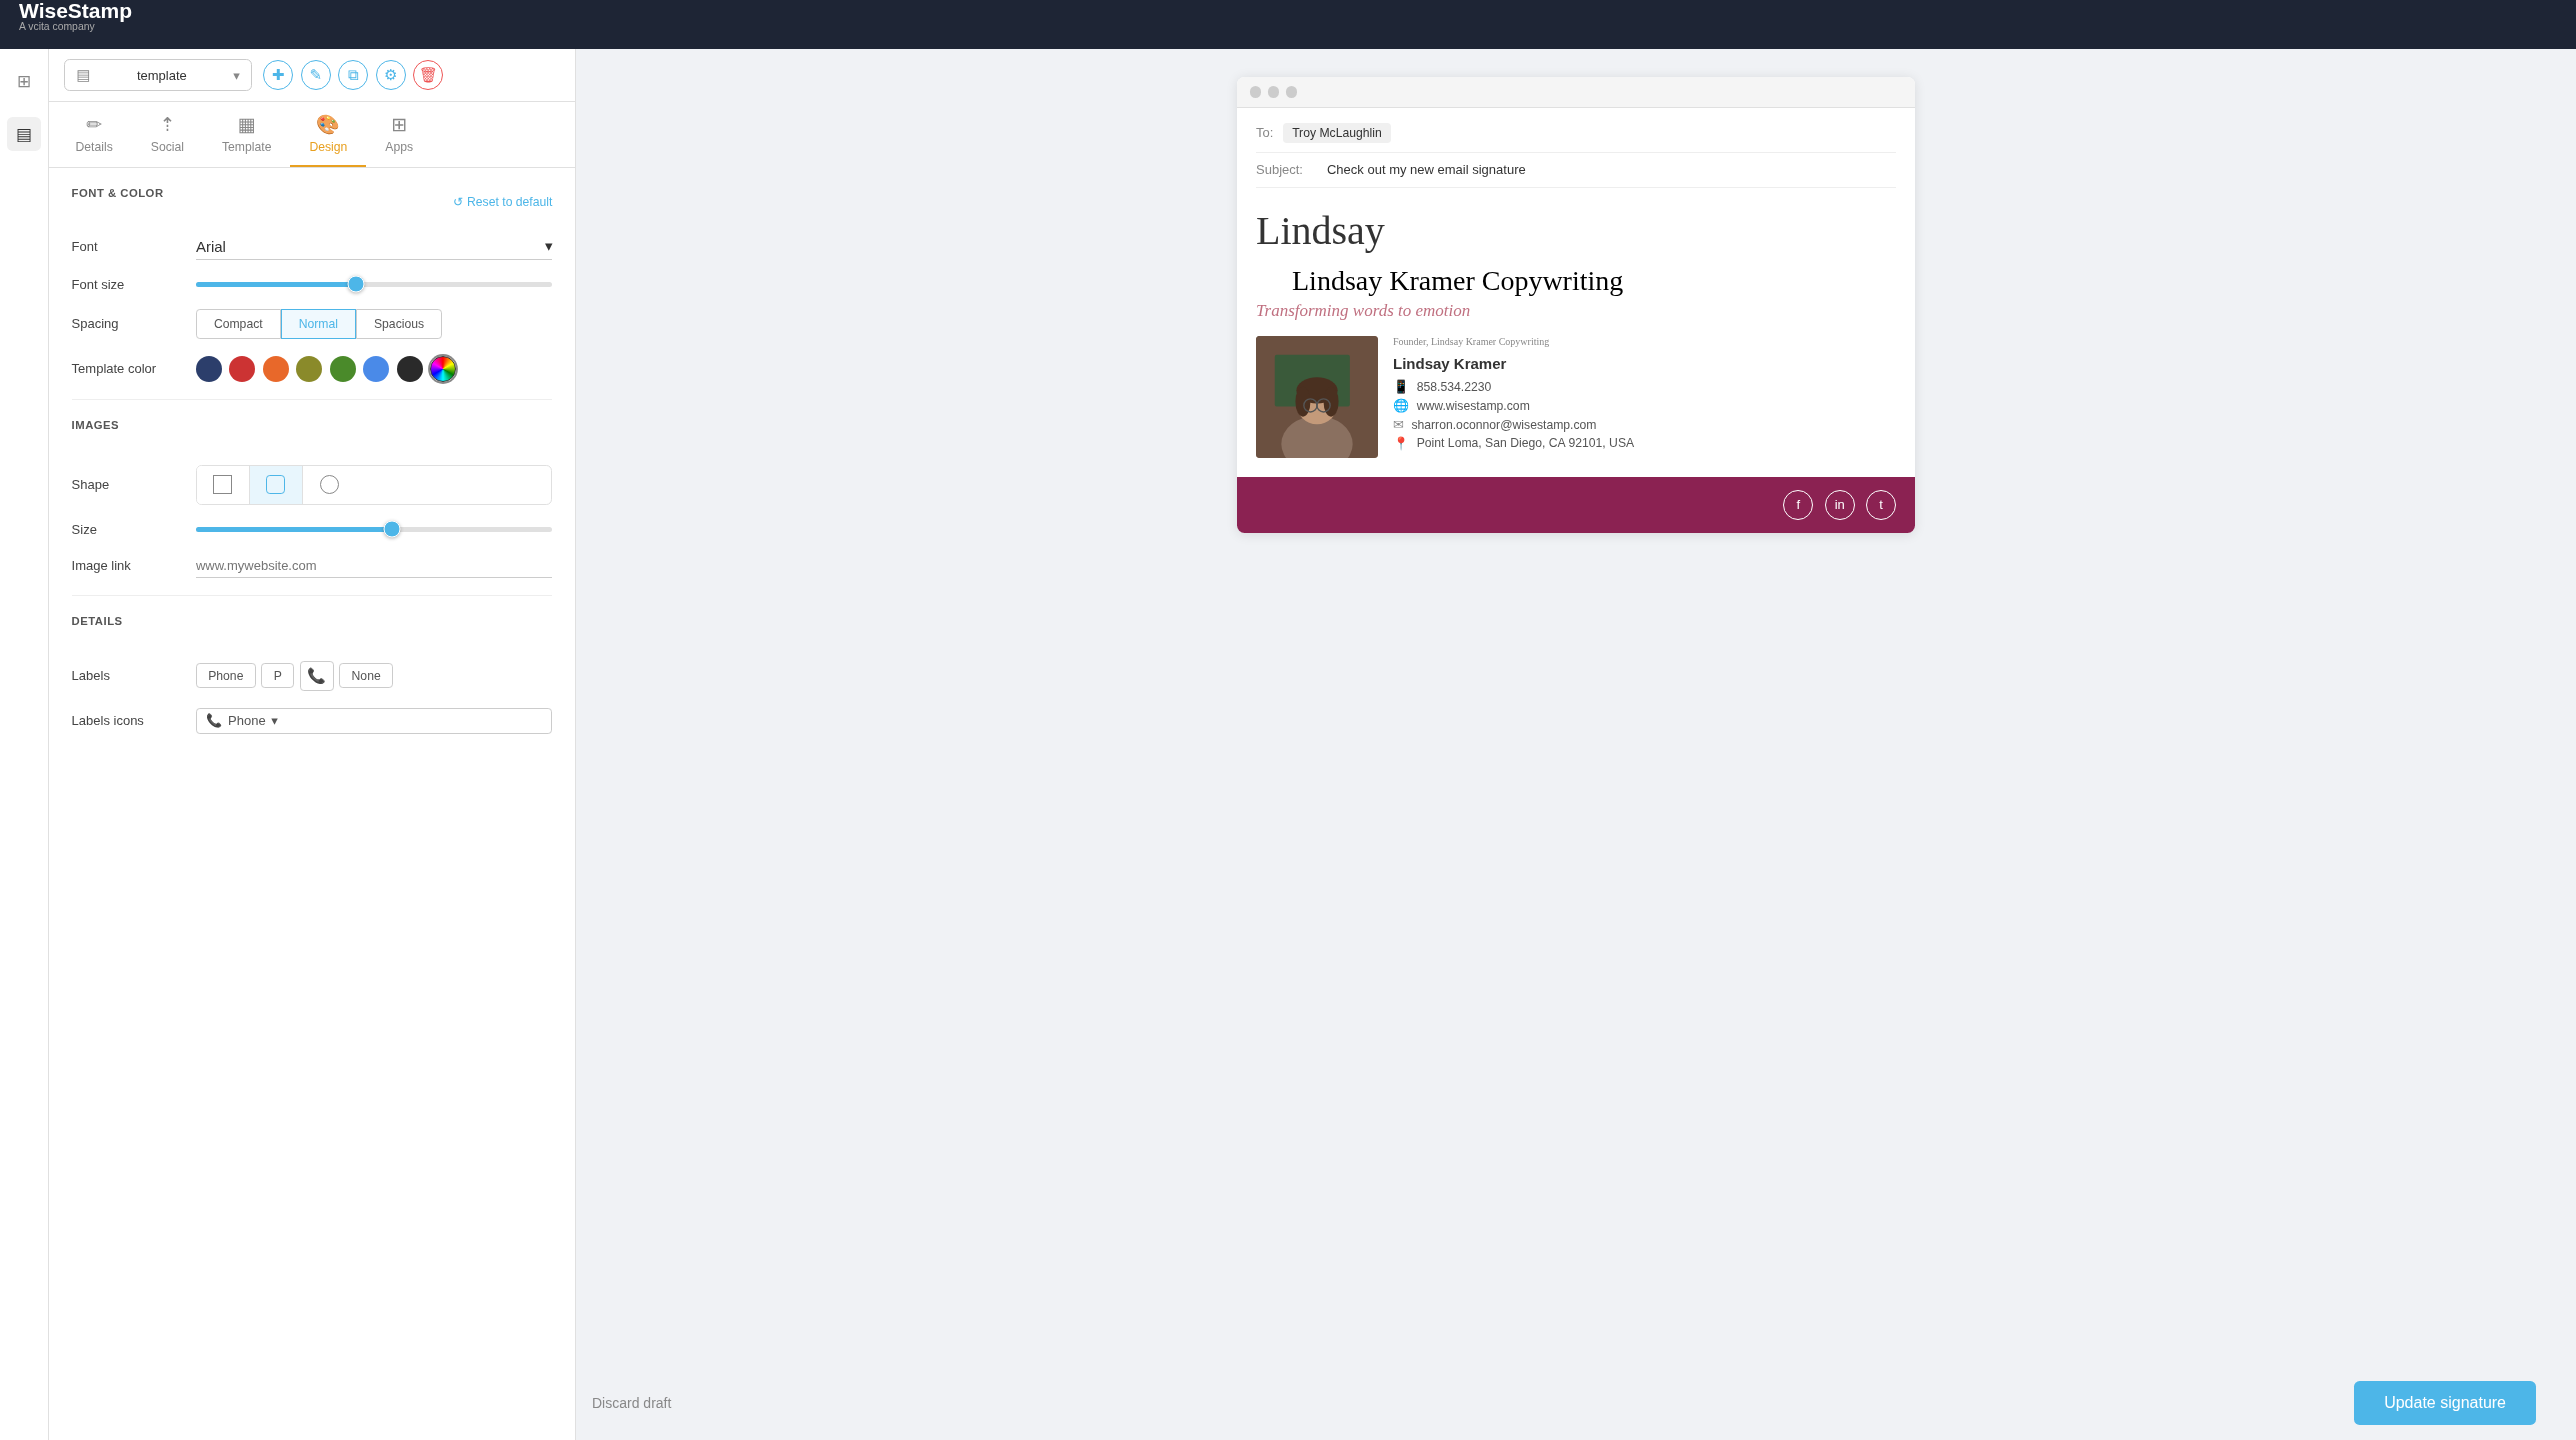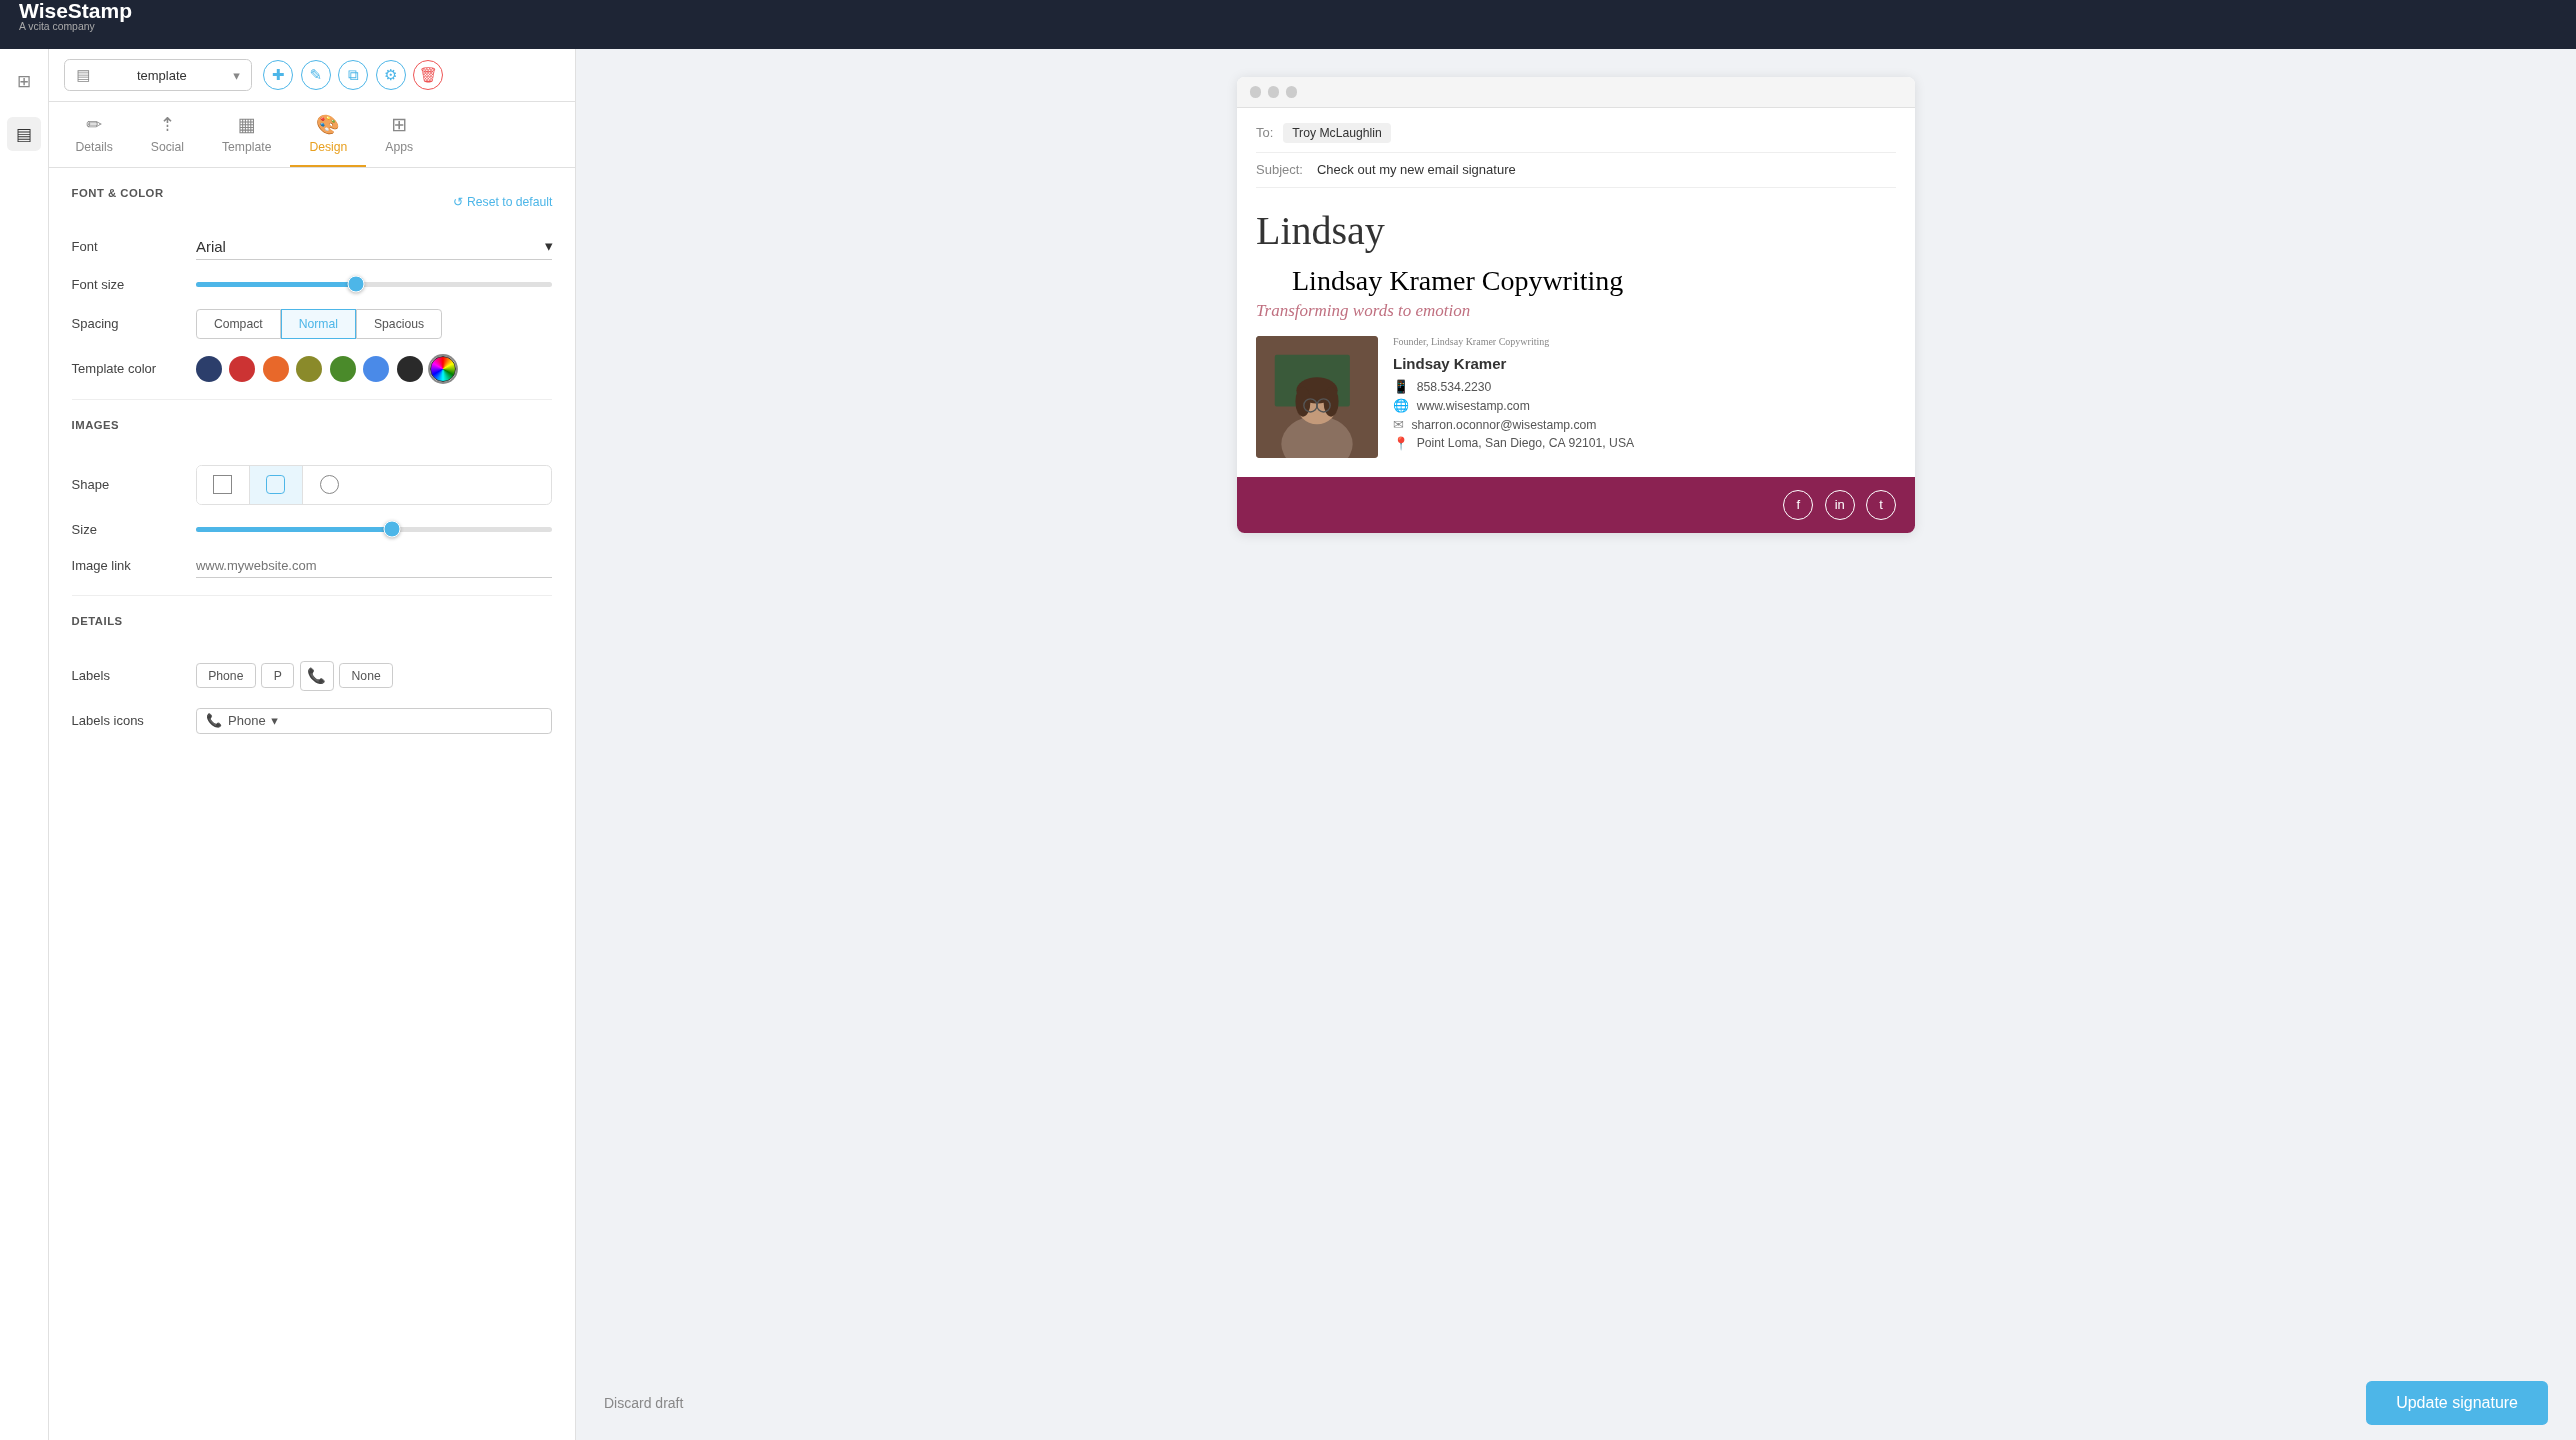--- a/index.html
+++ b/index.html
@@ -417,21 +417,21 @@
       border-radius: 3.8px;
       padding: 2.8px 9.4px;
       font-size: 12.2px;
       color: #333;
     }
     .email-subject-row {
       padding: 9.4px 0;
       font-size: 13px;
       color: #888;
       display: flex;
-      gap: 14px;
+      gap: 24px;
       border-bottom: 0.9px solid #eee;
     }
     .email-subject-text { color: #333; }
 
     .email-body {
       padding: 19px;
     }
     .signature-handwriting {
       font-family: 'Brush Script MT', cursive;
       font-size: 40px;
@@ -503,21 +503,21 @@
       justify-content: center;
       color: #fff;
       font-size: 13px;
       cursor: pointer;
     }
 
     
     .bottom-bar {
       position: fixed;
       bottom: 0;
-      right: 0;
+      right: 12px;
       width: calc(100% - 527px - 49px);
       padding: 15px 28px;
       display: flex;
       justify-content: space-between;
       align-items: center;
       background: transparent;
     }
     .discard-link {
       color: #888;
       font-size: 14px;

